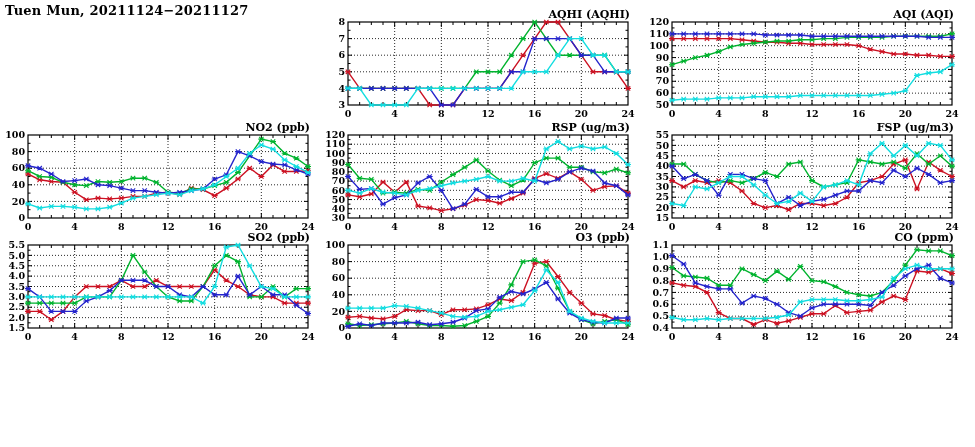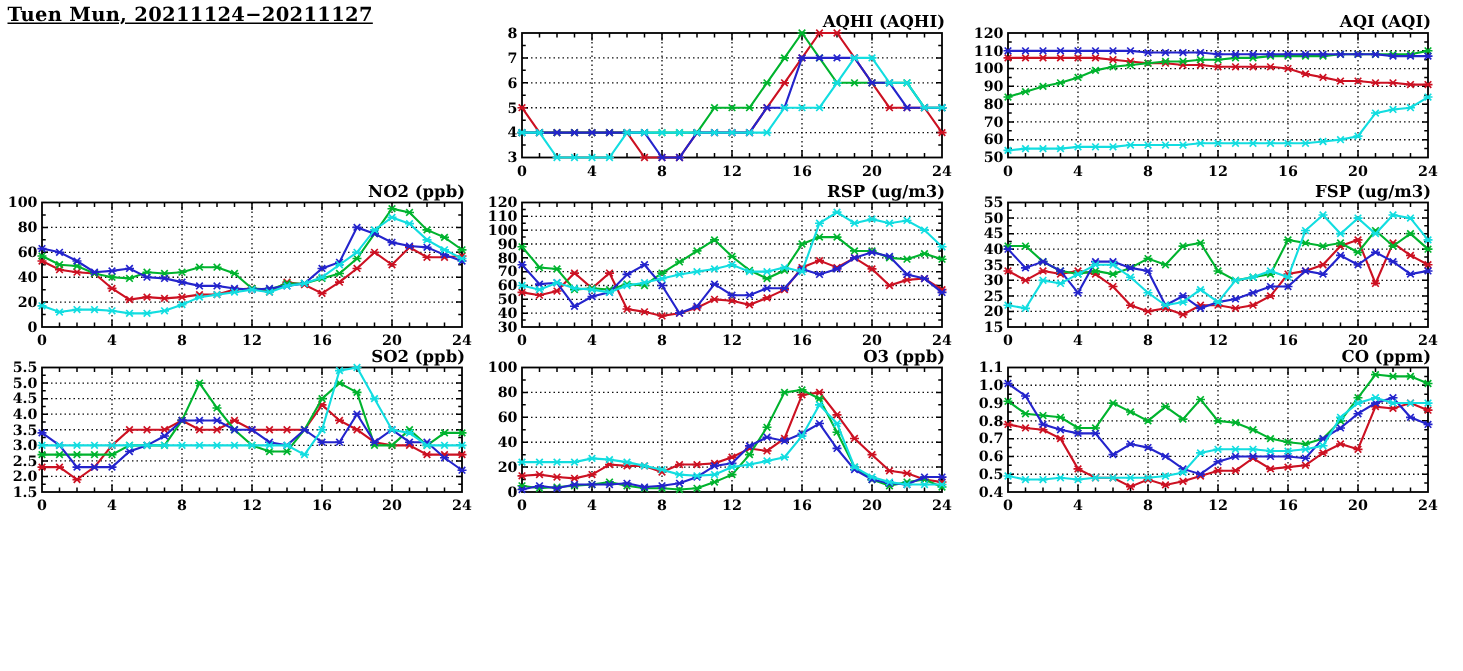--- a/index.html
+++ b/index.html
@@ -1,19 +1,19 @@
 <!DOCTYPE html>
 <html><head>
 <meta charset="utf-8">
 <style>
   html,body{margin:0;padding:0;background:#fff;}
   #stage{position:relative;width:975px;height:447px;background:#ffffff;
          font-family:"DejaVu Serif",serif;overflow:hidden;}
   #page-title{position:absolute;left:5px;top:3px;font-weight:bold;
-              font-size:13px;color:#000;letter-spacing:.2px;white-space:nowrap;text-decoration:underline;}
+              font-size:13px;color:#000;letter-spacing:.2px;white-space:nowrap;}
   .cell{position:absolute;width:325px;height:118px;}
   .r0{top:8px;} .r1{top:121px;} .r2{top:231px;}
   .c0{left:0px;} .c1{left:325px;} .c2{left:650px;}
   svg text{font-family:"DejaVu Serif",serif;font-weight:bold;fill:#000;}
 </style>
 </head>
 <body>
 
 <div id="stage">
   <div id="page-title">Tuen Mun, 20211124−20211127</div>

